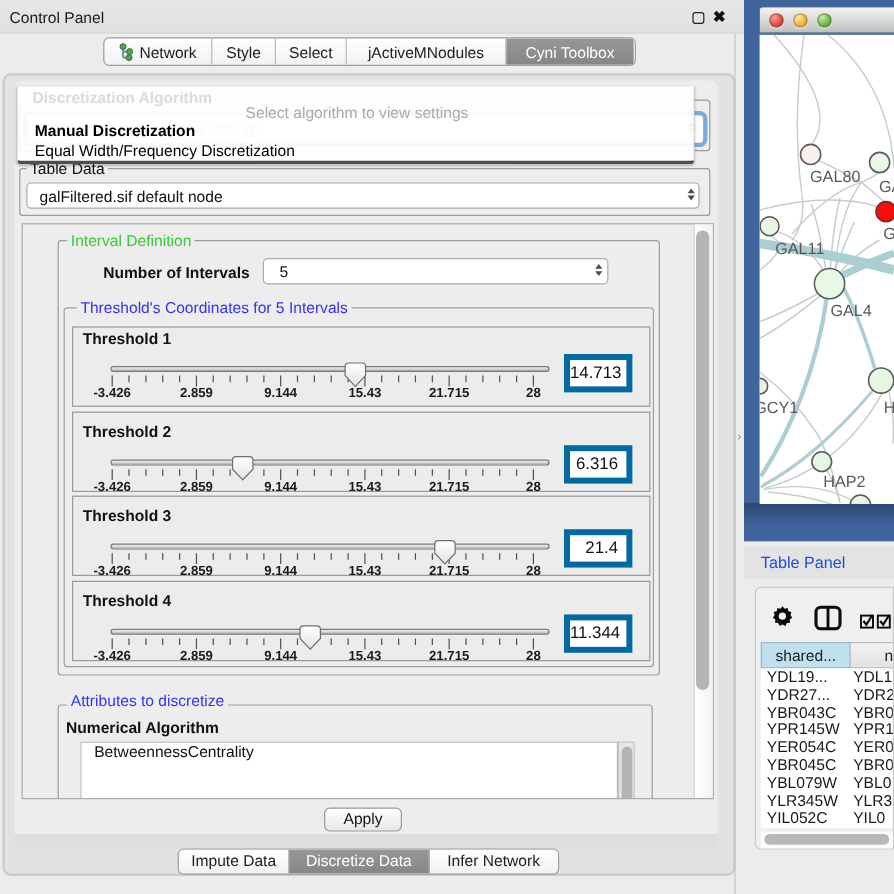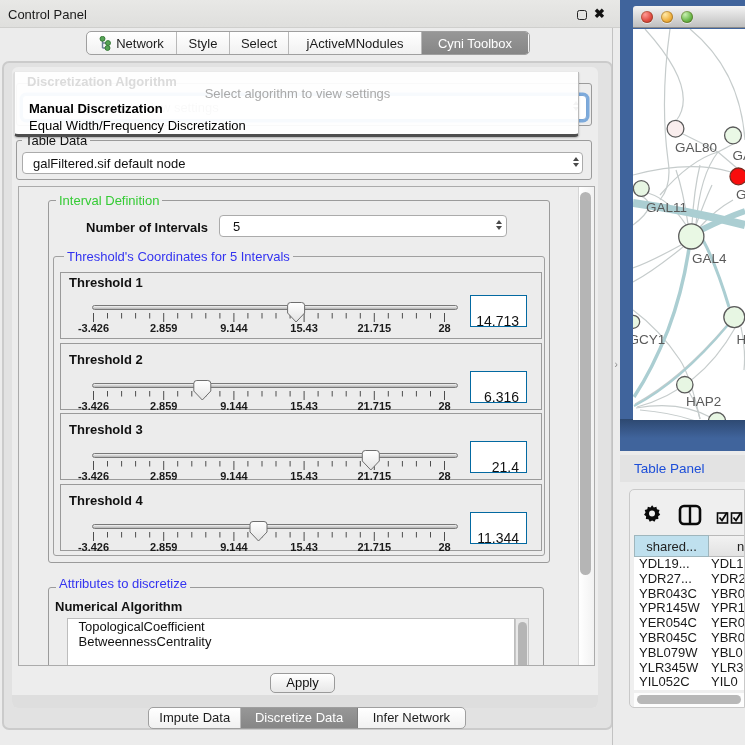--- a/index.html
+++ b/index.html
@@ -28,21 +28,21 @@
 .combo{position:absolute;background:#fff;border:1px solid #ababab;border-radius:4px;font-size:13px;color:#111}
 .combo .tx{position:absolute;left:10px;top:3px}
 .spin{position:absolute;width:7px}
 .spin .u{width:0;height:0;border-left:3.5px solid transparent;border-right:3.5px solid transparent;border-bottom:4.5px solid #4a4a4a;margin-bottom:2px}
 .spin .d{width:0;height:0;border-left:3.5px solid transparent;border-right:3.5px solid transparent;border-top:4.5px solid #4a4a4a}
 
 .vthumb{position:absolute;background:#b5b5b5;border-radius:6px}
 
 .tpanel{position:absolute;left:60px;width:482px;height:67px;border:1px solid #9a9a9a;background:#ececec}
 .tpanel .name{position:absolute;left:8px;font-size:13px;font-weight:bold;color:#111}
-.tpanel .vbox{position:absolute;left:409px;width:57px;height:32px;background:#fff;border:1px solid #0369a1;font-size:14px;color:#111;text-align:right;padding:17px 7px 0 0}
+.tpanel .vbox{position:absolute;left:409px;width:57px;height:32px;background:#fff;border:5px solid #0369a1;font-size:14px;color:#111;text-align:right;padding:2px 7px 0 0}
 .track{position:absolute;left:30.5px;width:366px;height:5px;border:1px solid #797979;border-radius:3px;background:linear-gradient(#f4f4f4,#b3b3b3)}
 .ticks{position:absolute;left:0;top:0}
 .tlabels{position:absolute;font-size:11px;font-weight:bold;color:#1a1a1a}
 .tlabels span{position:absolute;transform:translateX(-50%);white-space:nowrap}
 
 #attrlist{position:absolute;background:#fff;border:1px solid #bdbdbd;font-size:13px;color:#111}
 #attrlist div{padding-left:11px;height:15px;line-height:15px}
 
 #applybtn{position:absolute;left:270px;top:673px;width:65px;height:20px;border:1px solid #9a9a9a;border-radius:5px;background:linear-gradient(#ffffff,#e7e7e7);font-size:13px;color:#111;text-align:center;line-height:18px}
 
@@ -218,21 +218,20 @@
         <span style="left:313.3px">21.715</span>
         <span style="left:383.5px">28</span>
       </div>
     <div class="vbox" style="top:27px">11.344</div>
   </div>
 
   <div class="group" style="left:29px;top:400px;width:496px;height:90px"></div>
   <div class="gtitle" style="left:37px;top:389px;color:#3333f0">Attributes to discretize</div>
   <div class="lbl" style="left:36px;top:412px;font-size:13px;font-weight:bold;color:#111">Numerical Algorithm</div>
   <div id="attrlist" style="left:47.5px;top:430.5px;width:448px;height:60px">
-    <div>TopologicalCoefficient</div>
     <div>BetweennessCentrality</div>
   </div>
   <div class="abs" style="left:495.5px;top:430.5px;width:14px;height:60px;background:#e8e8e8;border:1px solid #c6c6c6"></div>
   <div class="vthumb" style="left:499px;top:435px;width:8.5px;height:56px"></div>
 </div>
 
 <div class="abs" style="left:578px;top:187px;width:16px;height:478px;background:linear-gradient(90deg,#ffffff,#f2f2f2);border-left:1px solid #d5d5d5"></div>
 <div class="vthumb" style="left:580px;top:192px;width:11px;height:383px"></div>
 
 <div id="applybtn">Apply</div>

